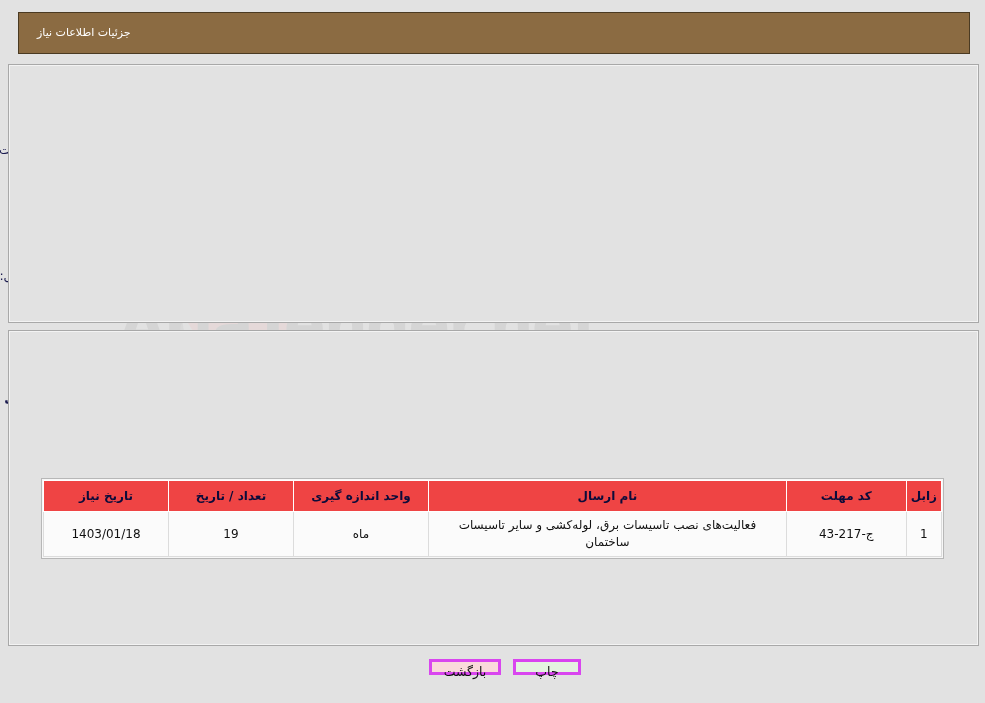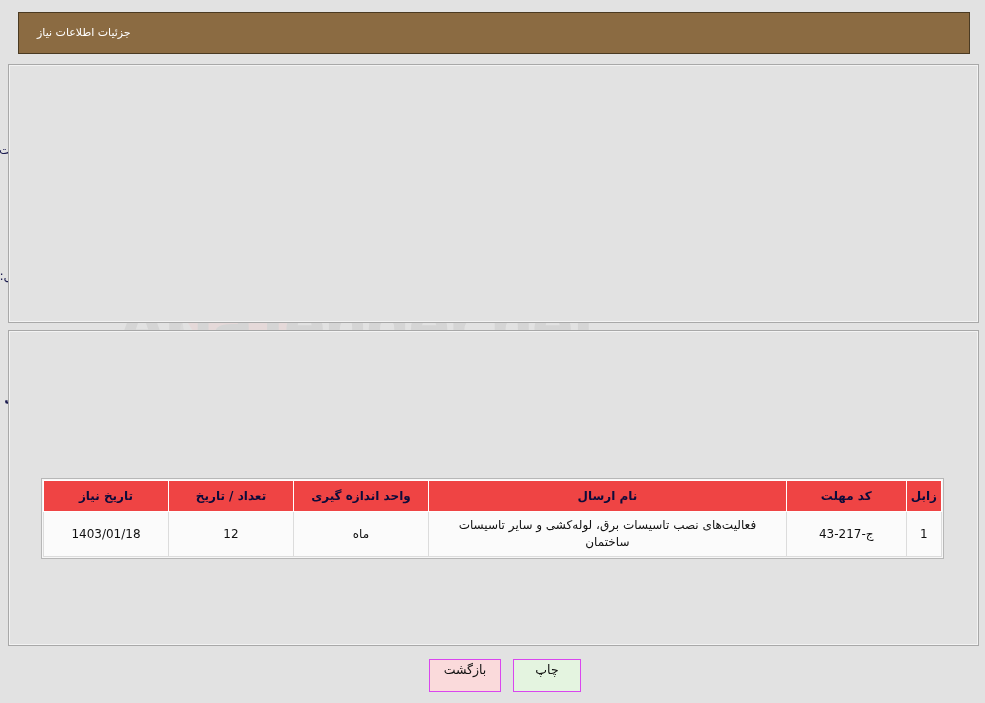--- a/index.html
+++ b/index.html
@@ -201,22 +201,22 @@
     border: 1px solid #dcdcdc;
     padding: 5px 6px;
     text-align: center;
     vertical-align: middle;
     line-height: 16px;
   }
 
   
   .btn {
     position: absolute;
-    height: 33px;
-    border: 1px solid #d946ef;
+    height: 16px;
+    border: 3px solid #d946ef;
     font-size: 12.5px;
     line-height: 20px;
     text-align: center;
     color: #111111;
     cursor: pointer;
     white-space: nowrap;
   }
   #btn-print { background: #e4f4e0; left: 513px; top: 659px; width: 68px; }
   #btn-back  { background: #fadadb; left: 429px; top: 659px; width: 72px; }
 </style>
@@ -321,21 +321,21 @@
           <th style="width:125px;">تعداد / تاریخ</th>
           <th style="width:125px;">تاریخ نیاز</th>
         </tr>
       </thead>
       <tbody>
         <tr>
           <td>1</td>
           <td>ج-217-43</td>
           <td style="line-height:17px;">فعالیت‌های نصب تاسیسات برق، لوله‌کشی و سایر تاسیسات ساختمان</td>
           <td>ماه</td>
-          <td>12</td>
+          <td>19</td>
           <td>1403/01/18</td>
         </tr>
       </tbody>
     </table>
   </div>
 
   <div class="lbl bold" style="right:870px; top:592px;">توضیحات خریدار:</div>
   <div class="tbox" style="right:146px; top:557px; width:698px; height:78px;">
     <span></span>
     <svg class="grip" viewBox="0 0 12 12">

